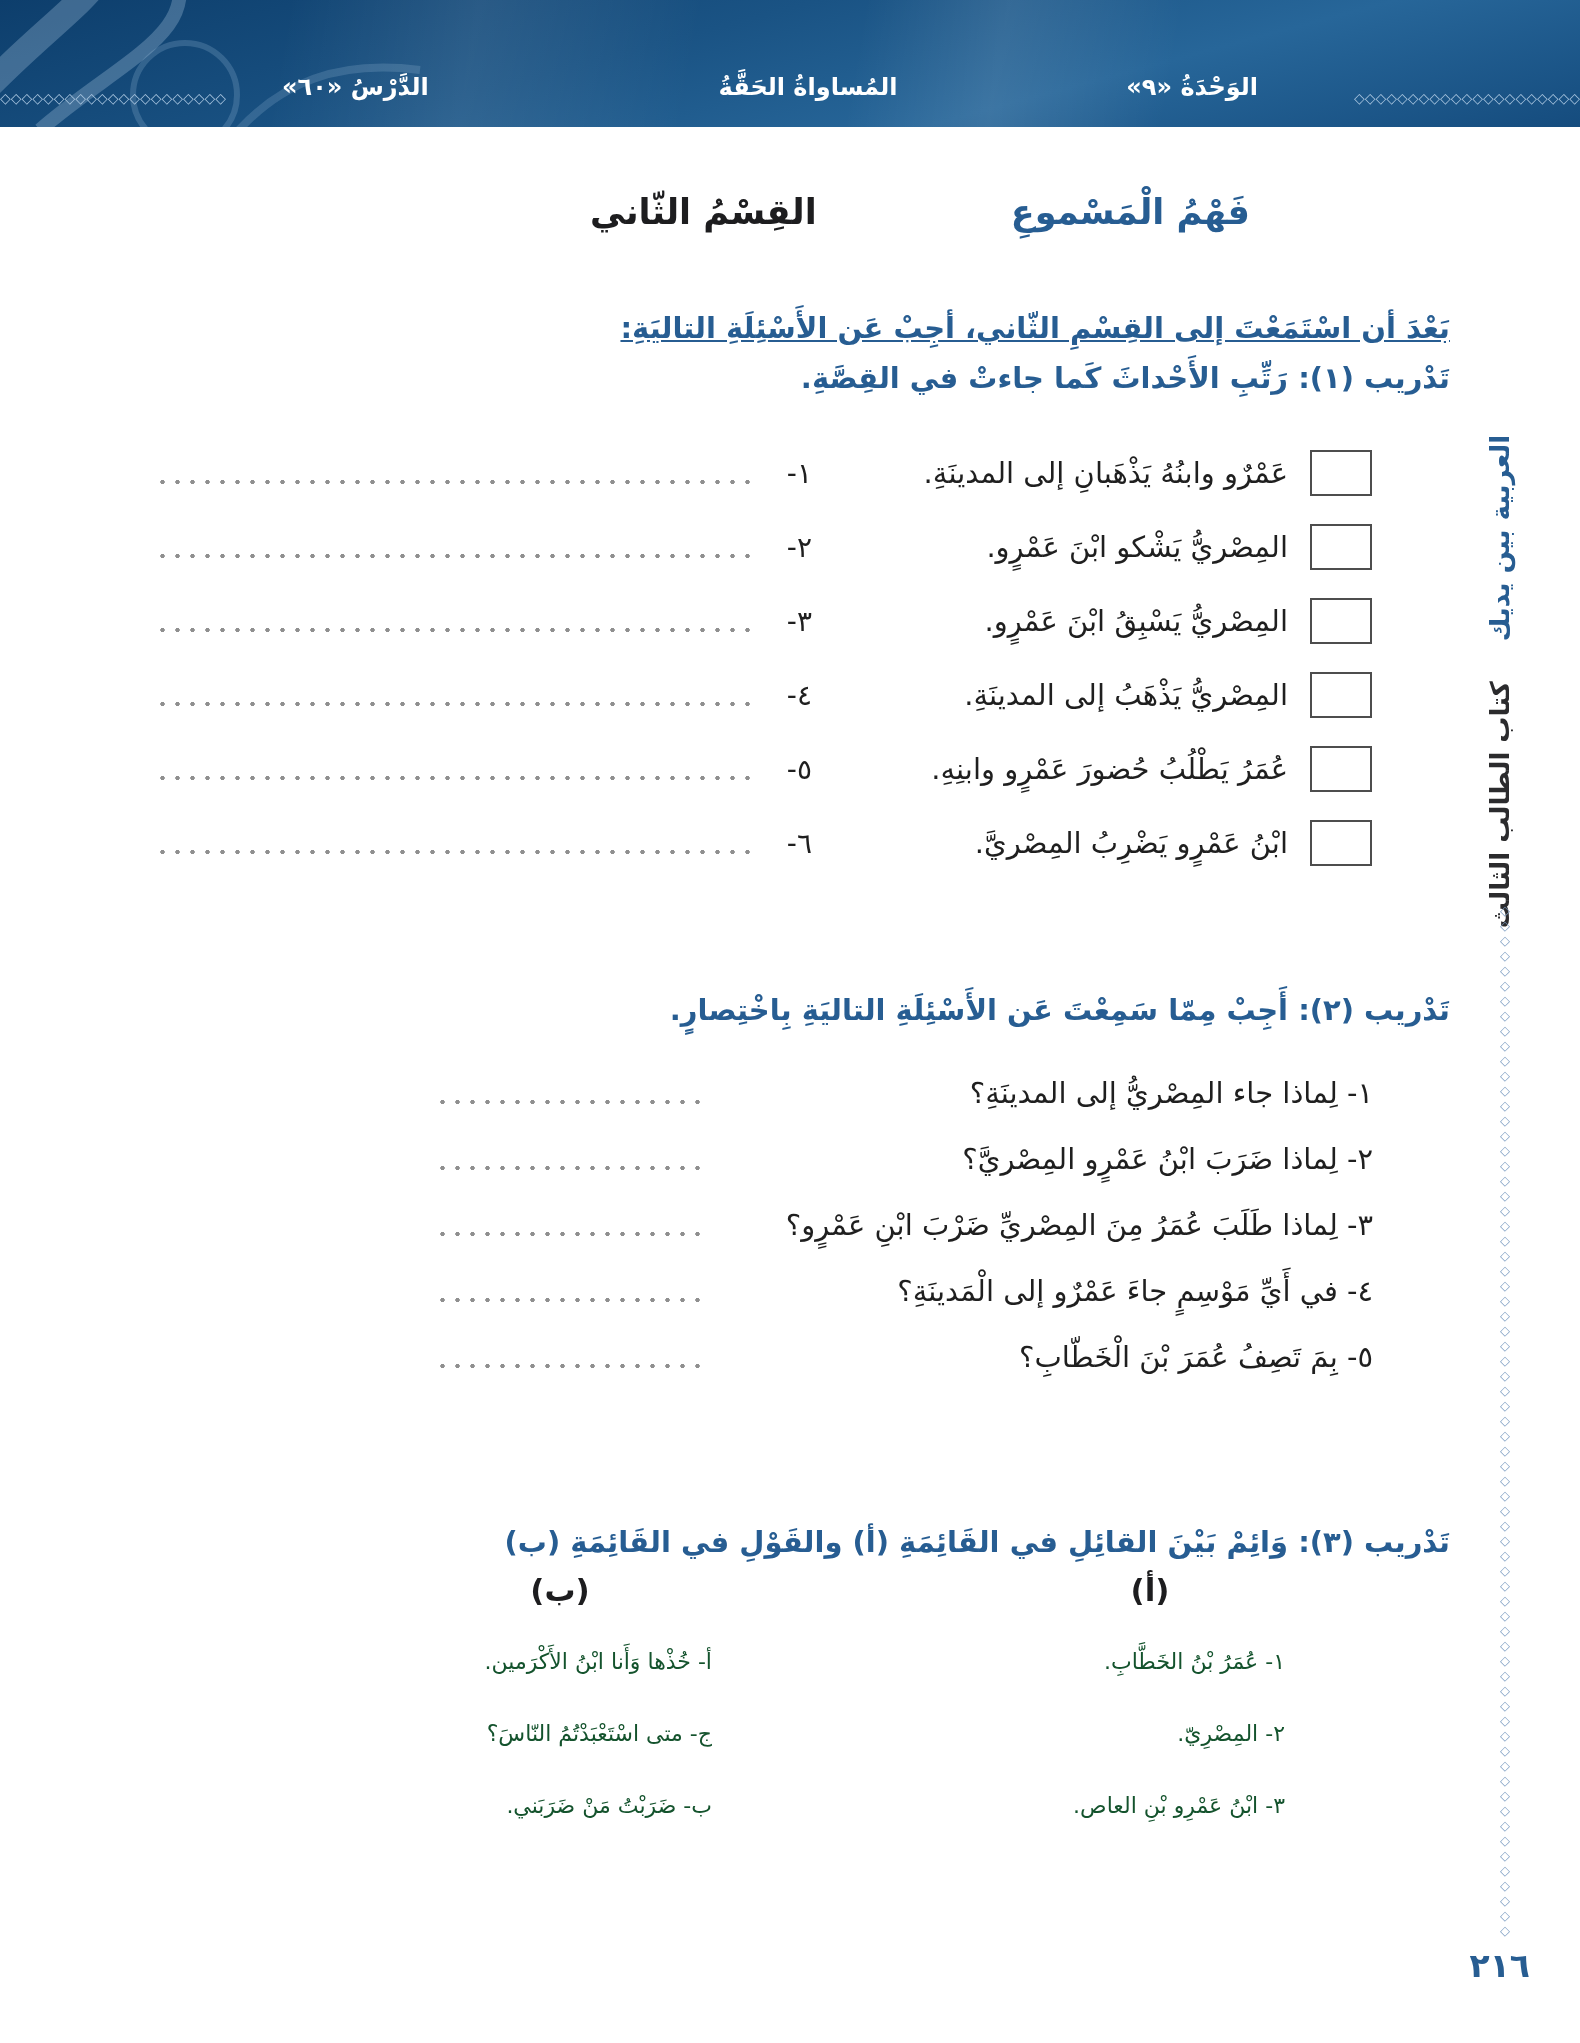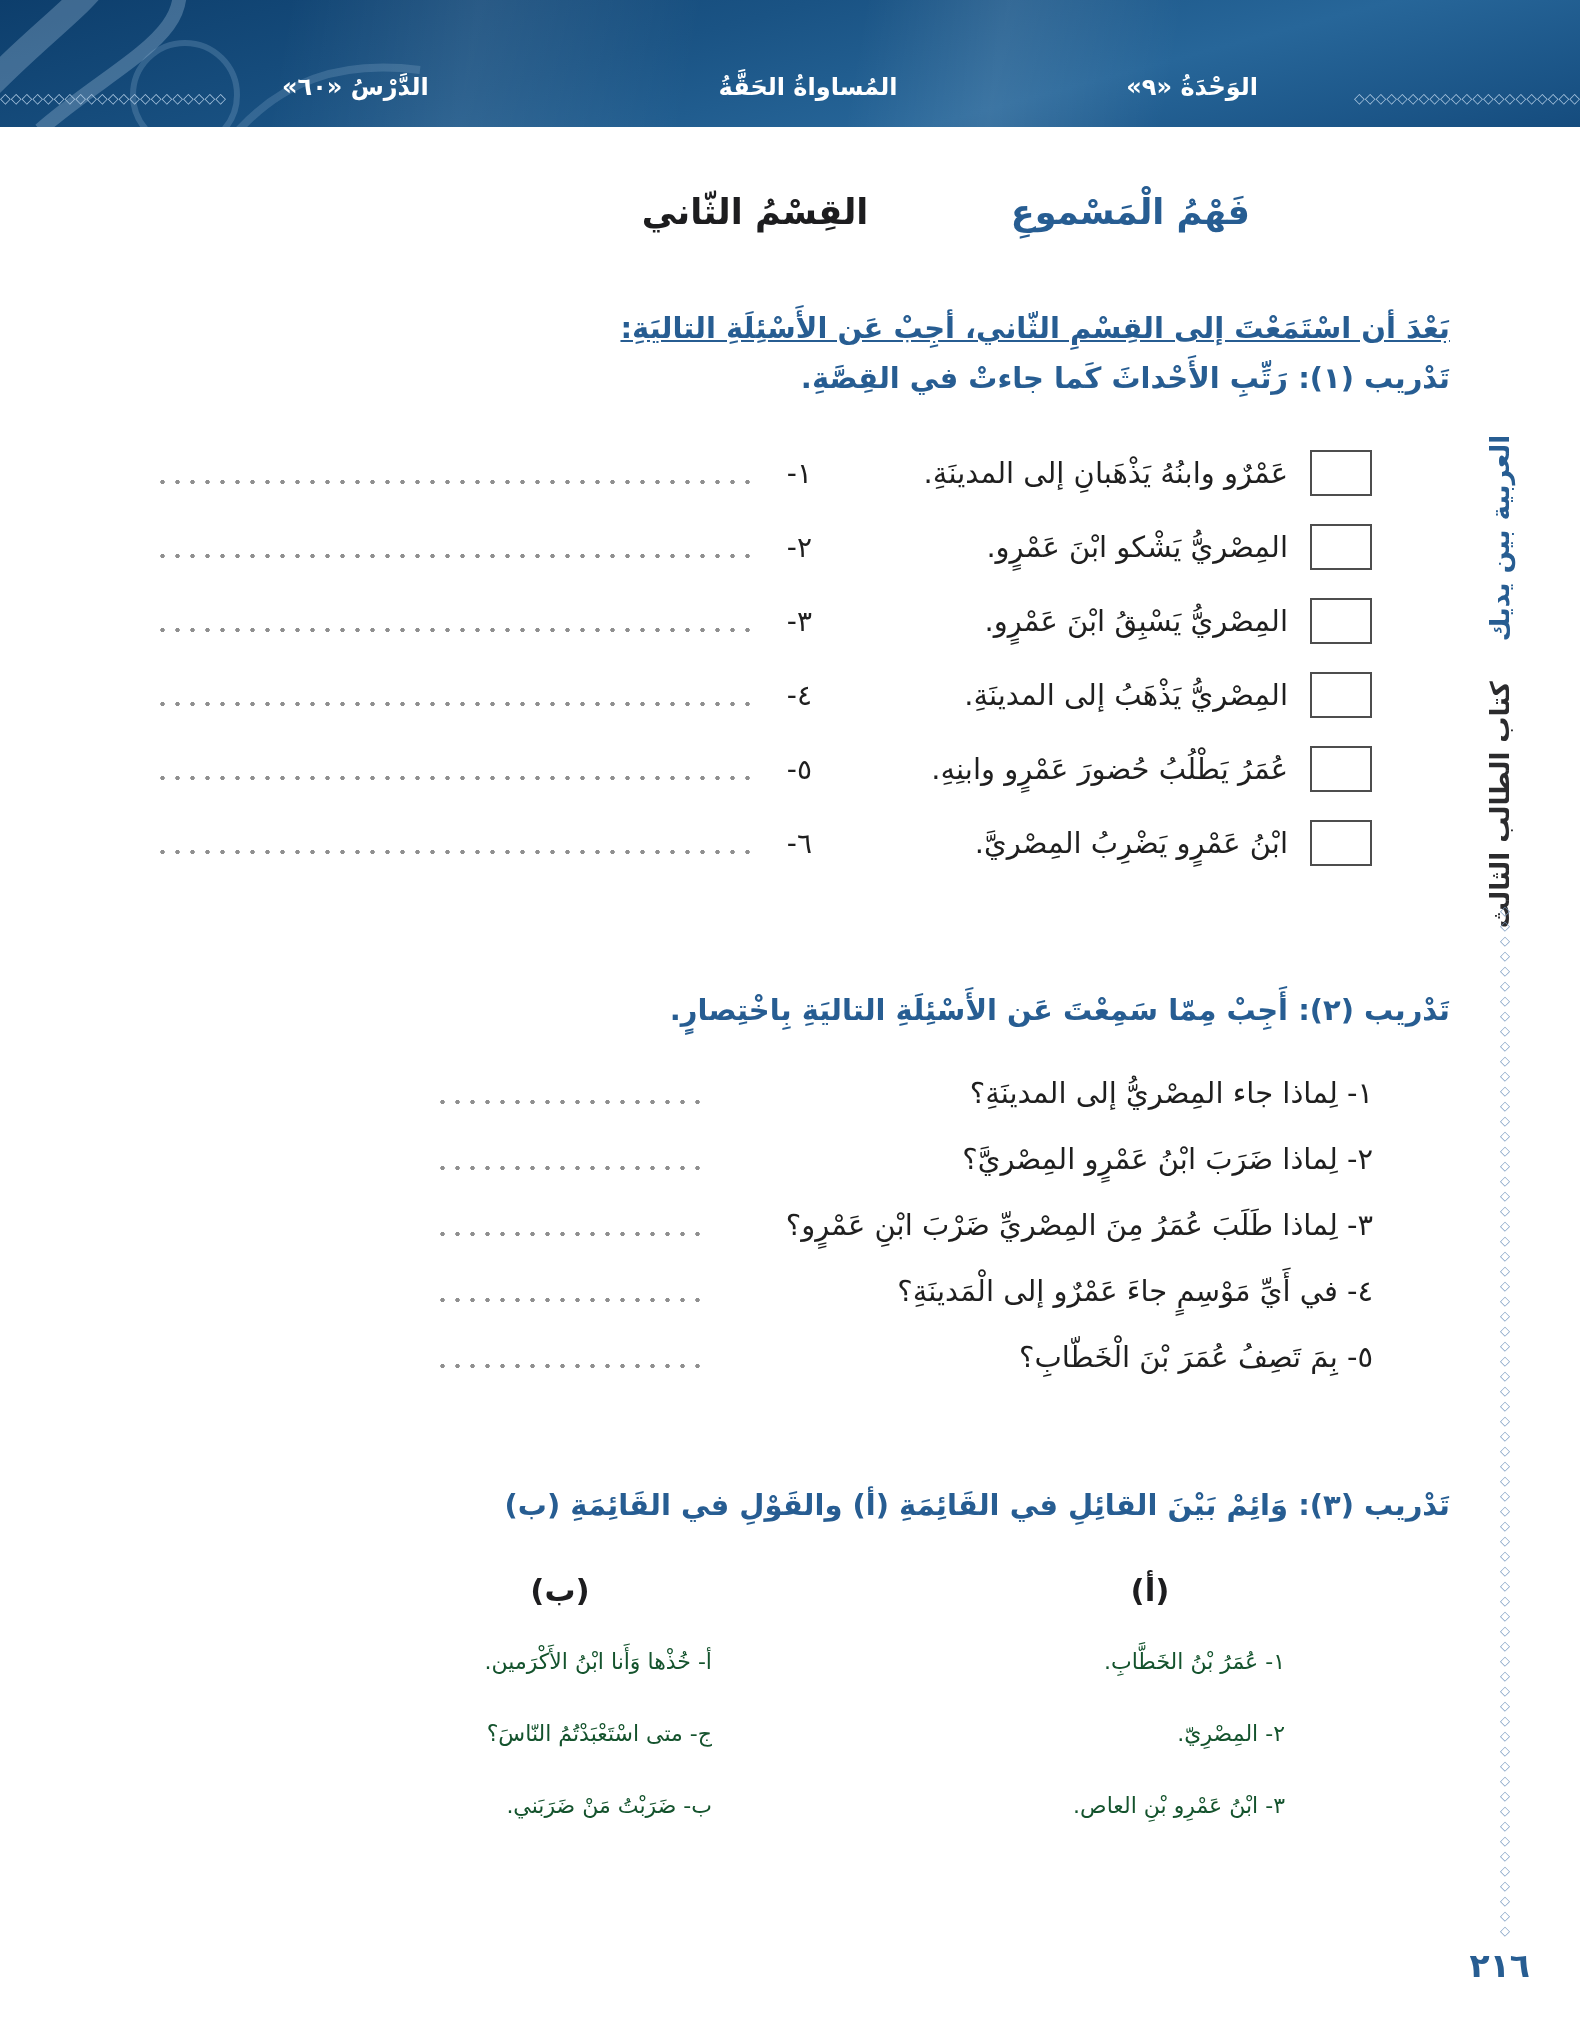--- a/index.html
+++ b/index.html
@@ -19,27 +19,27 @@
   .band-text{position:absolute;top:64px;color:#ffffff;font-weight:bold;font-size:24px;line-height:46px;white-space:nowrap;}
   .h-lesson{left:282px;}
   .h-title{left:648px;width:320px;text-align:center;}
   .h-unit{right:322px;}
   .chain{position:absolute;top:88px;color:#a9c5df;font-size:14px;line-height:20px;white-space:nowrap;overflow:hidden;direction:ltr;}
   .chain-left{left:0;width:286px;}
   .chain-right{right:0;width:292px;text-align:right;}
   
   .sec-title{position:absolute;font-size:35px;font-weight:bold;white-space:nowrap;}
   .sec-right{right:330px;top:192px;color:#275d92;}
-  .sec-center{left:590px;width:330px;text-align:center;top:192px;color:#1d1d1f;}
+  .sec-center{left:590px;width:330px;text-align:left;top:192px;color:#1d1d1f;}
   
   .blue-line{position:absolute;right:130px;color:#275d92;font-weight:bold;font-size:29px;white-space:nowrap;}
   .intro{top:311px;text-decoration:underline;}
   .ex1-head{top:361px;}
   .ex2-head{top:993px;}
-  .ex3-head{top:1488px;}
+  .ex3-head{top:1525px;}
   
   .ex1-list{position:absolute;left:155px;top:436px;width:1217px;}
   .ex1-row{display:flex;direction:rtl;align-items:center;height:74px;}
   .checkbox{flex:0 0 62px;height:46px;border:2.5px solid #4d4d4d;background:#fff;box-sizing:border-box;margin-left:22px;}
   .sentence{flex:0 0 476px;text-align:right;font-size:29px;color:#1f1f1f;white-space:nowrap;overflow:visible;}
   .itemnum{flex:0 0 58px;text-align:right;font-size:28px;color:#1f1f1f;}
   .dots{flex:1 1 auto;height:6px;align-self:center;transform:translateY(9px);
     background-image:radial-gradient(circle, #8f8f8f 2px, transparent 2.3px);
     background-size:15px 6px;background-repeat:repeat-x;background-position:left center;}
   

